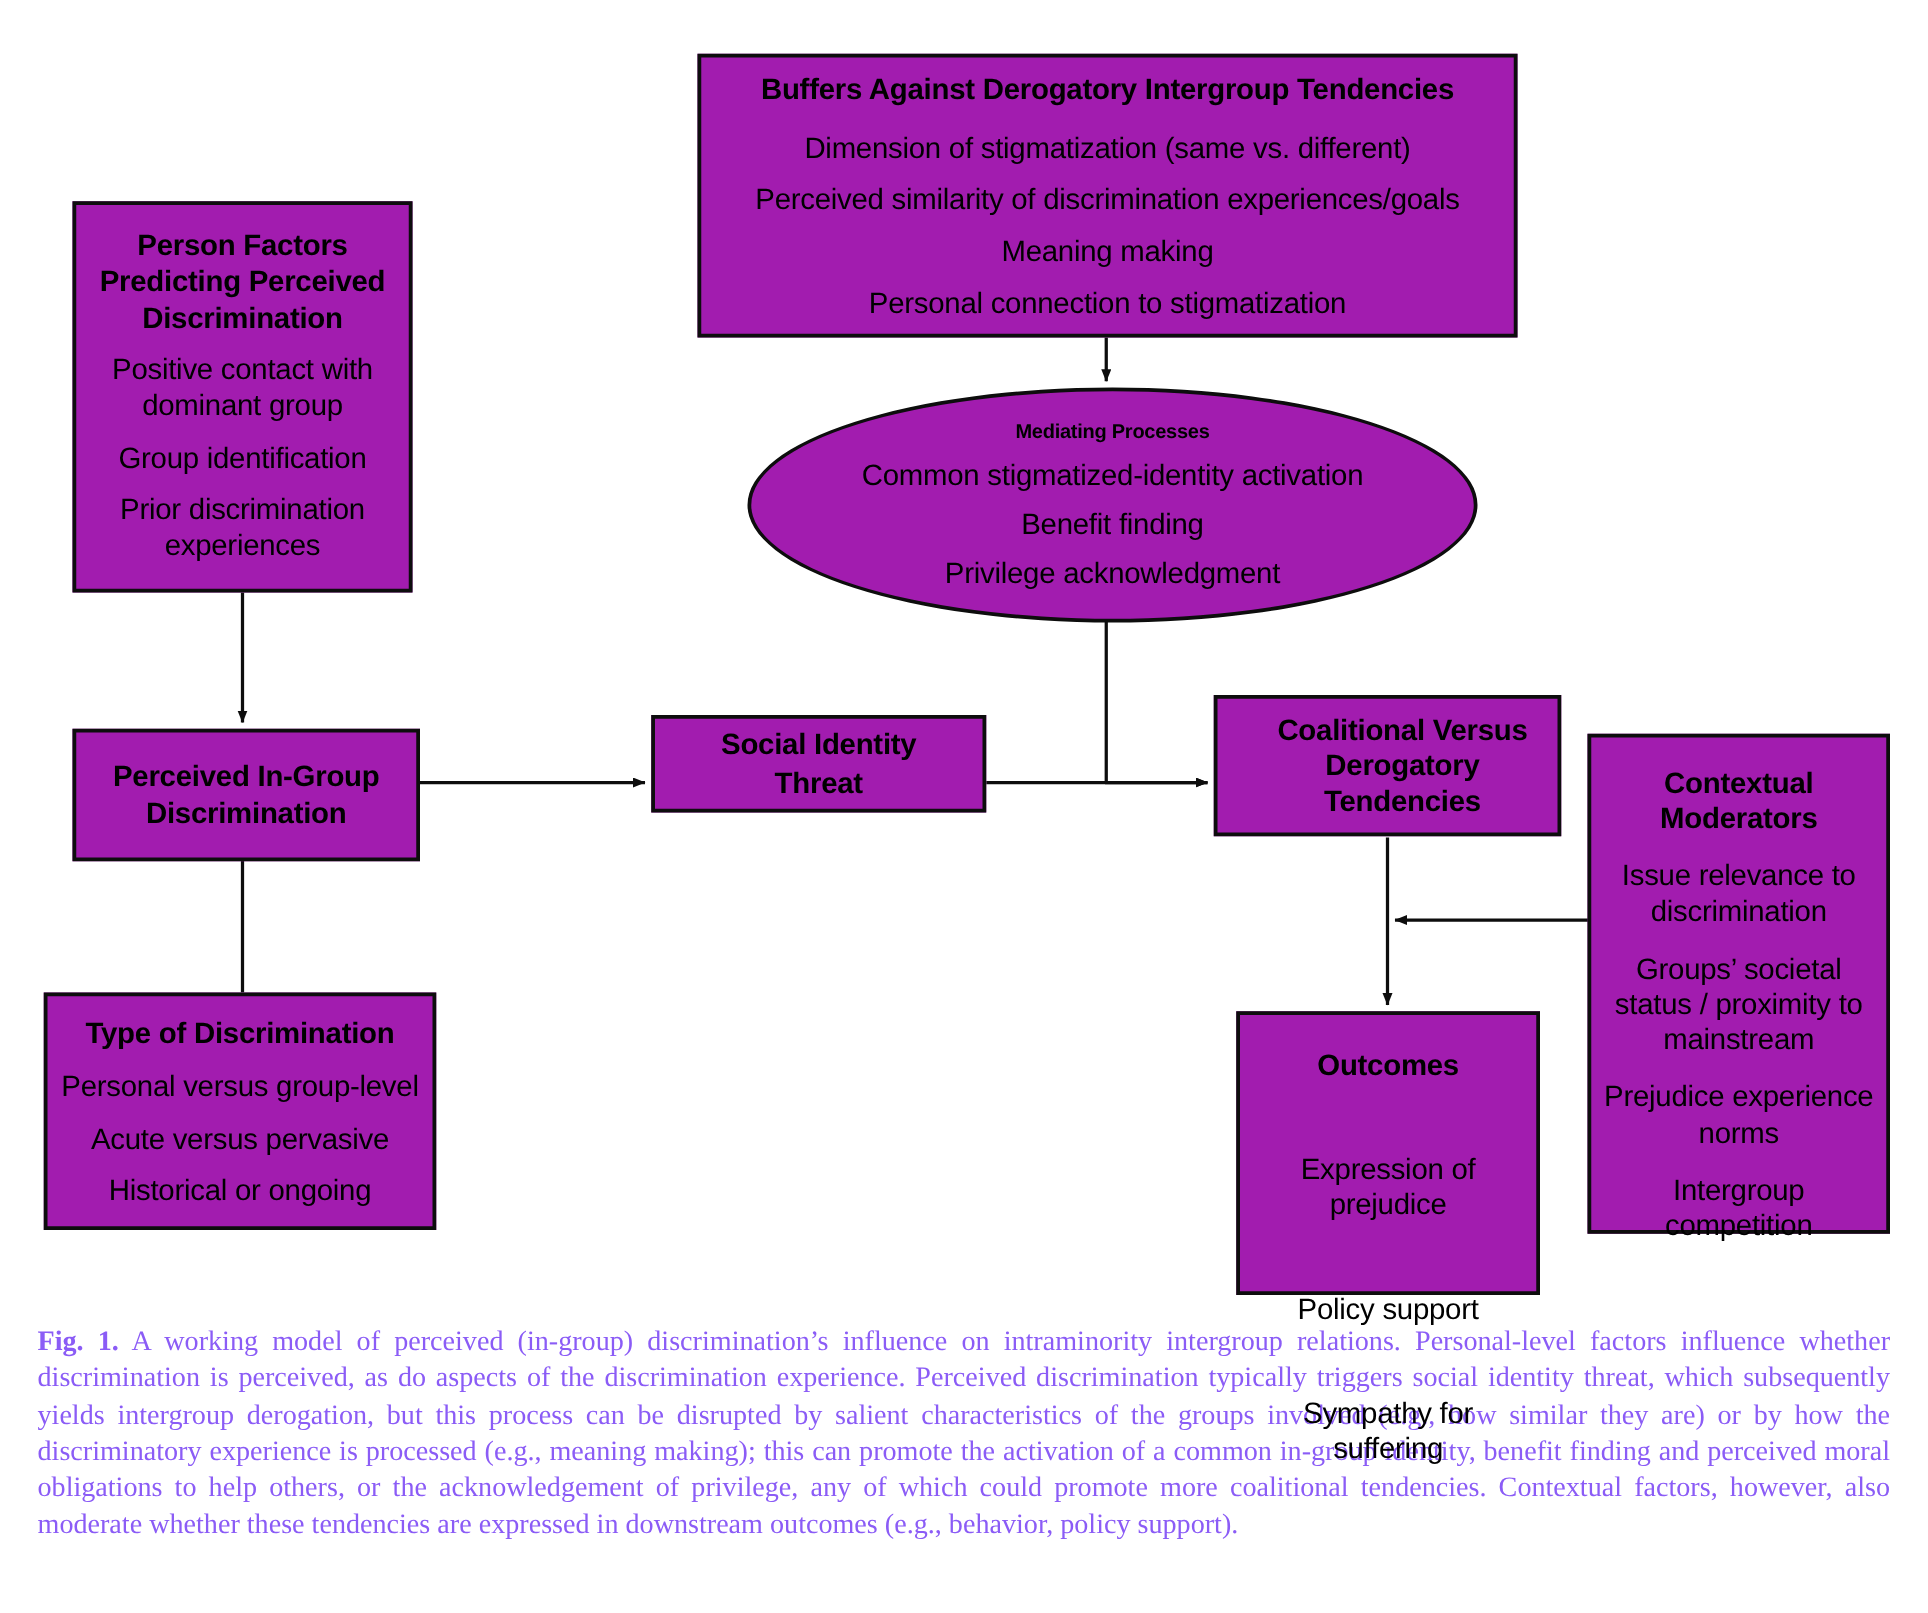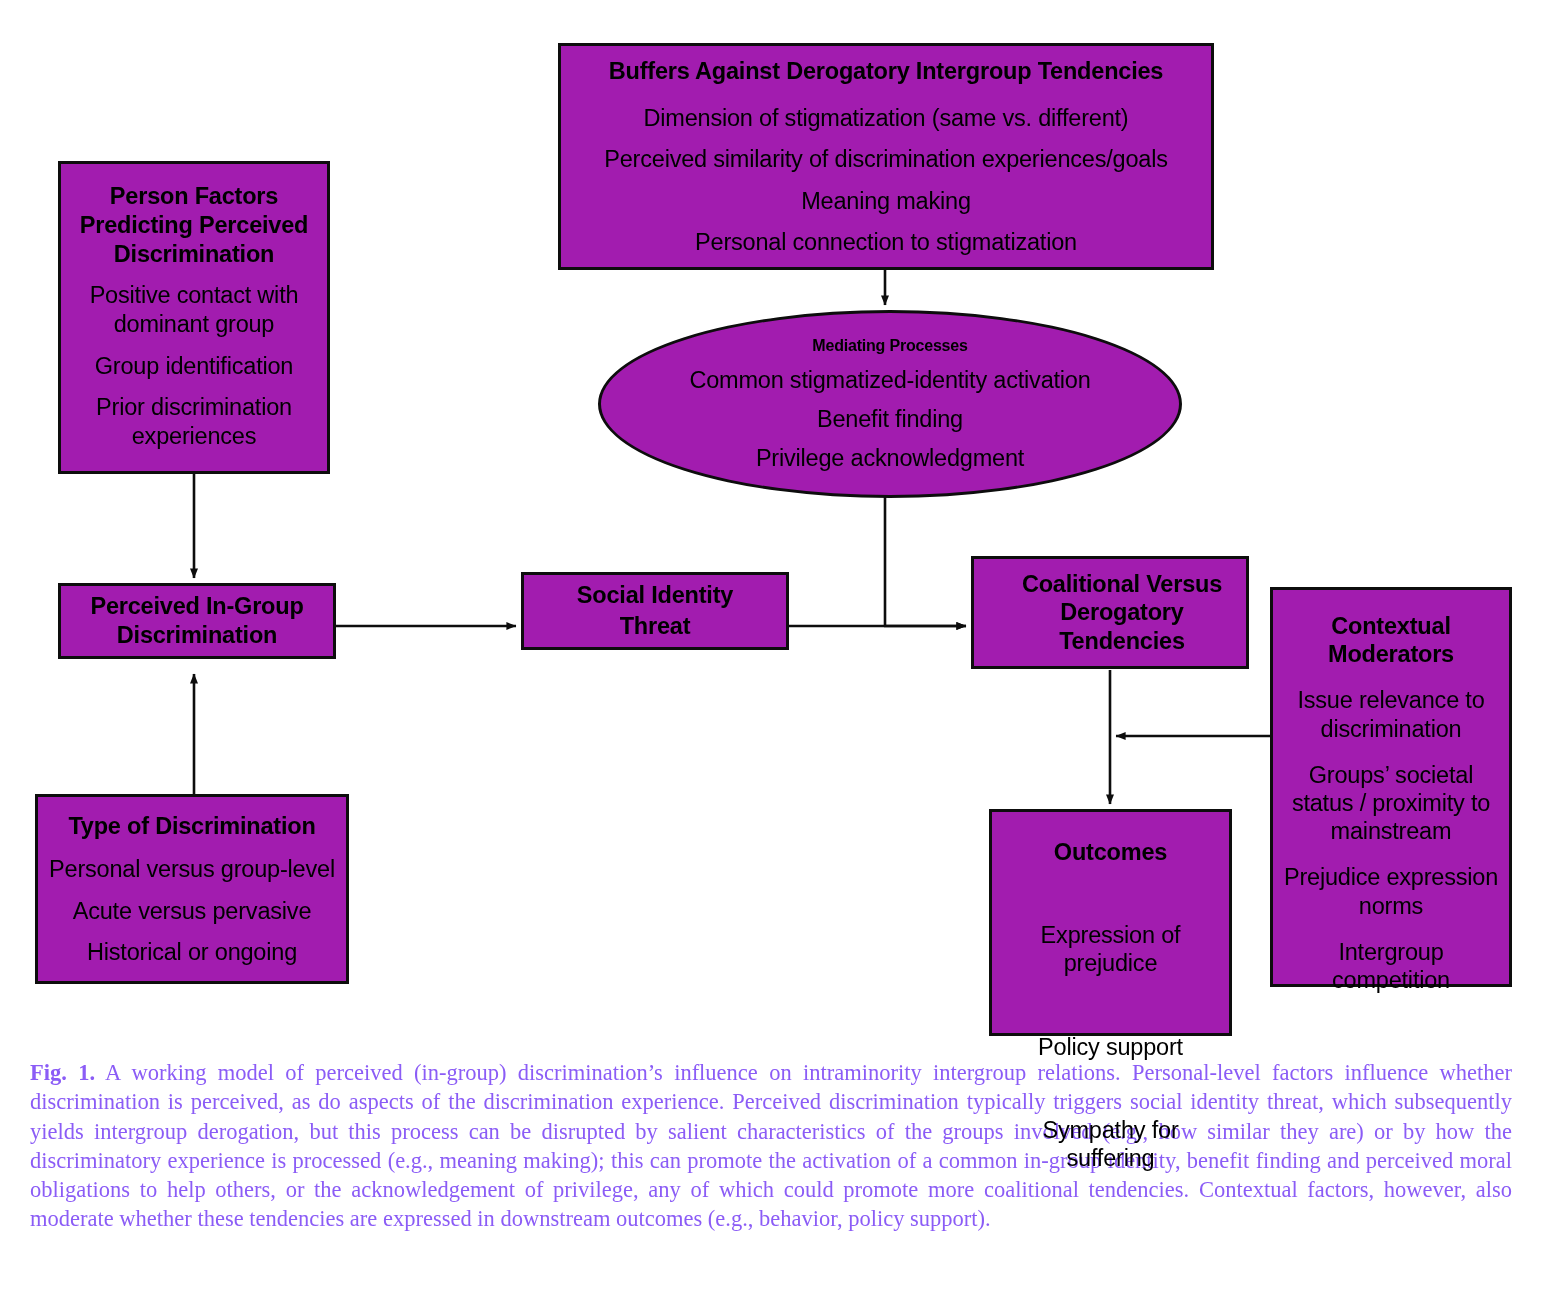--- a/index.html
+++ b/index.html
@@ -69,21 +69,21 @@
     left: 598px; top: 310px; width: 584px; height: 188px;
     border-radius: 50%;
     padding: 18px 40px;
     font-size: 23.5px;
     line-height: 1.2;
   }
   #mediating .title { font-size: 16px; }
   #mediating .line  { margin-top: 11px; }
 
   #perceived {
-    left: 58px; top: 583px; width: 278px; height: 76px;
+    left: 58px; top: 583px; width: 278px; height: 106px;
     font-size: 23.5px;
     line-height: 1.25;
   }
 
   #social-threat {
     left: 521px; top: 572px; width: 268px; height: 78px;
     font-size: 23.5px;
     line-height: 1.3;
   }
 
@@ -235,21 +235,21 @@
     <div class="line">Sympathy for suffering</div>
   </div>
 
   <div class="node" id="contextual">
     <div class="title">
       <span>Contextual</span><br>
       <span>Moderators</span>
     </div>
     <div class="line">Issue relevance to discrimination</div>
     <div class="line">Groups’ societal status / proximity to mainstream</div>
-    <div class="line">Prejudice expression norms</div>
+    <div class="line">Prejudice experience norms</div>
     <div class="line">Intergroup competition</div>
   </div>
 
   <div class="node" id="type-discrim">
     <div class="title">Type of Discrimination</div>
     <div class="line">Personal versus group-level</div>
     <div class="line">Acute versus pervasive</div>
     <div class="line">Historical or ongoing</div>
   </div>
 

